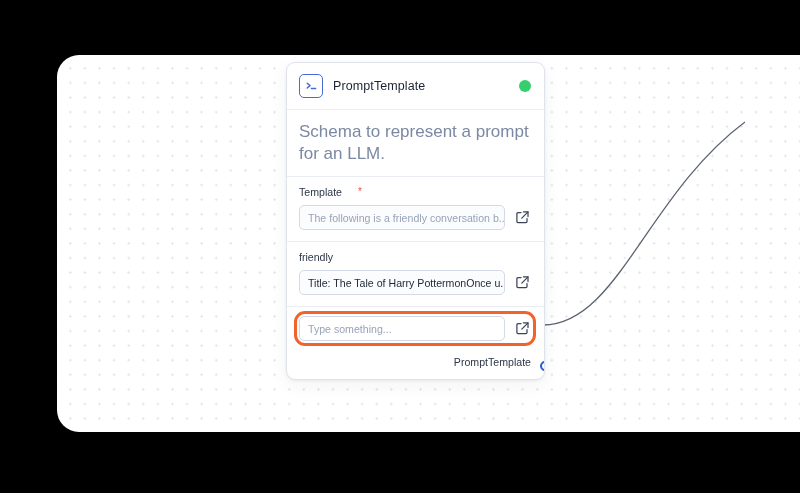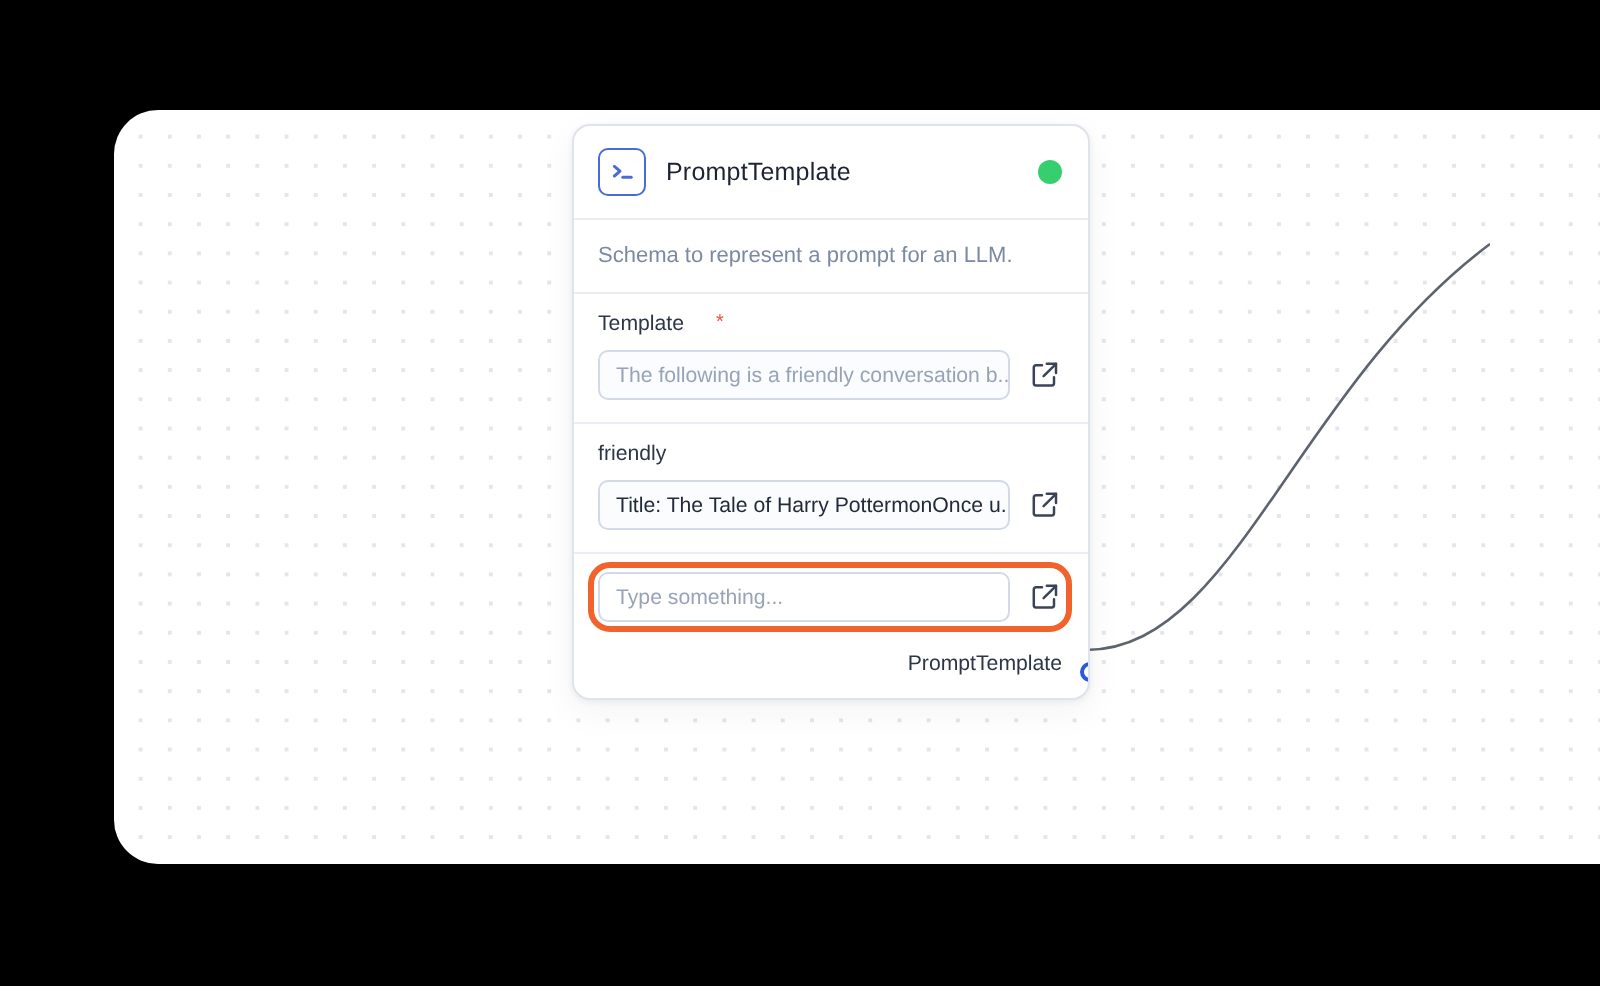--- a/index.html
+++ b/index.html
@@ -82,21 +82,21 @@
   }
 
   .divider {
     height: 1px;
     background: #eaedf3;
     width: 100%;
   }
 
   .node-desc {
     padding: 11px 13px 11px 12px;
-    font-size: 11px;
+    font-size: 17px;
     color: #7c89a3;
     line-height: 1.3;
   }
 
   .field-row {
     padding: 9px 13px 11px 12px;
     position: relative;
   }
   .field-label {
     font-size: 10.6px;

